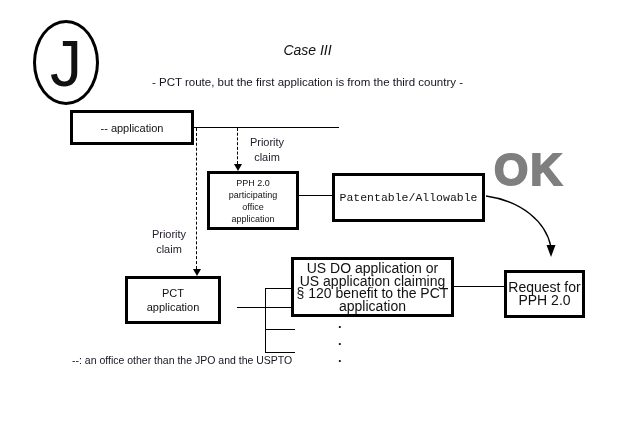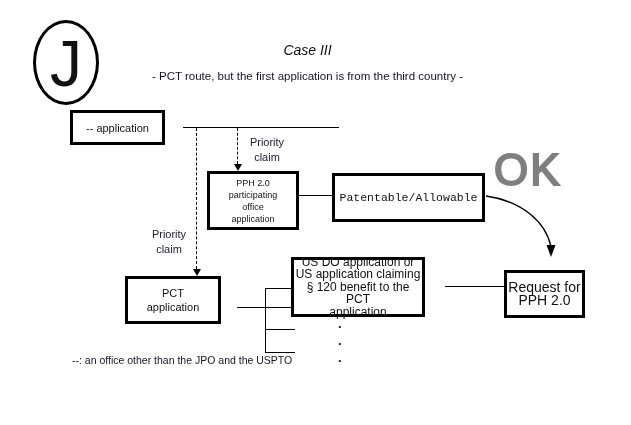--- a/index.html
+++ b/index.html
@@ -13,32 +13,32 @@
   .logo {
     position:absolute; left:33px; top:20px; width:66px; height:85px;
     border:3px solid #000; border-radius:50%; box-sizing:border-box;
     display:flex; align-items:center; justify-content:center;
   }
   .logo-letter { font-size:64px; font-weight:400; line-height:1; margin-top:2px; }
 
   
   .title-wrap { position:absolute; left:0; right:16px; top:42px; text-align:center; }
   .case-title { font-size:14px; font-style:italic; color:#111; }
-  .subtitle { font-size:11.5px; color:#15151f; margin-top:12px; }
+  .subtitle { font-size:11.5px; color:#15151f; margin-top:18px; }
 
   
   .box {
     position:absolute; box-sizing:border-box; border:3px solid #000; background:#fff;
     display:flex; align-items:center; justify-content:center; text-align:center;
   }
-  .b-application { left:70px;  top:110px; width:95px; height:35px; font-size:11px; }
+  .b-application { left:70px;  top:110px; width:124px; height:35px; font-size:11px; }
   .b-pph         { left:207px; top:171px; width:92px;  height:59px; font-size:9px;  line-height:12px; }
   .b-patentable  { left:332px; top:173px; width:153px; height:49px; font-size:11.5px;font-family:Liberation Mono, monospace; }
   .b-pct         { left:125px; top:276px; width:96px; height:48px; font-size:11px; line-height:14px; }
-  .b-usdo        { left:291px; top:257px; width:134px; height:60px; font-size:12px;  line-height:12.5px; }
+  .b-usdo        { left:291px; top:257px; width:163px; height:60px; font-size:14px;  line-height:12.5px; }
   .b-request     { left:504px; top:270px; width:81px;  height:48px; font-size:14px; line-height:13px; }
 
   
   .hline, .vline { position:absolute; background:#000; }
   .l-app-right    { left:183px; top:127px; width:156px; height:1.4px; }
   .l-pph-pat      { left:299px; top:195px; width:33px;  height:1.4px; }
   .l-pct-bracket  { left:237px; top:307px; width:58px;  height:1.4px; }
   .l-spine        { left:265px; top:288px; width:1.4px; height:65px; }
   .l-spine-usdo   { left:265px; top:288px; width:26px;  height:1.4px; }
   .l-tick-2       { left:265px; top:329px; width:30px;  height:1.4px; }
@@ -56,21 +56,21 @@
   }
   .a-pph { left:233.5px; top:164px; }
   .a-pct { left:192.5px; top:269px; }
 
   
   .lbl { position:absolute; text-align:center; color:#26202e; }
   .pc-top  { left:238px; top:135px; width:58px; font-size:11px; line-height:15px; }
   .pc-left { left:140px; top:227px; width:58px; font-size:11px; line-height:15px; }
 
   .ok {
-    position:absolute; left:494px; top:148px; font-size:44px; font-weight:400;
+    position:absolute; left:494px; top:148px; font-size:44px; font-weight:700;
     color:#7f7f7f; letter-spacing:2px; line-height:1;
     -webkit-text-stroke:2px #7f7f7f;
   }
 
   .vdots {
     position:absolute; left:338px; top:315px; font-size:13px; font-weight:700;
     line-height:17px; color:#111;
   }
 
   .footnote { position:absolute; left:72px; top:354px; font-size:10.5px; color:#15151f; }

